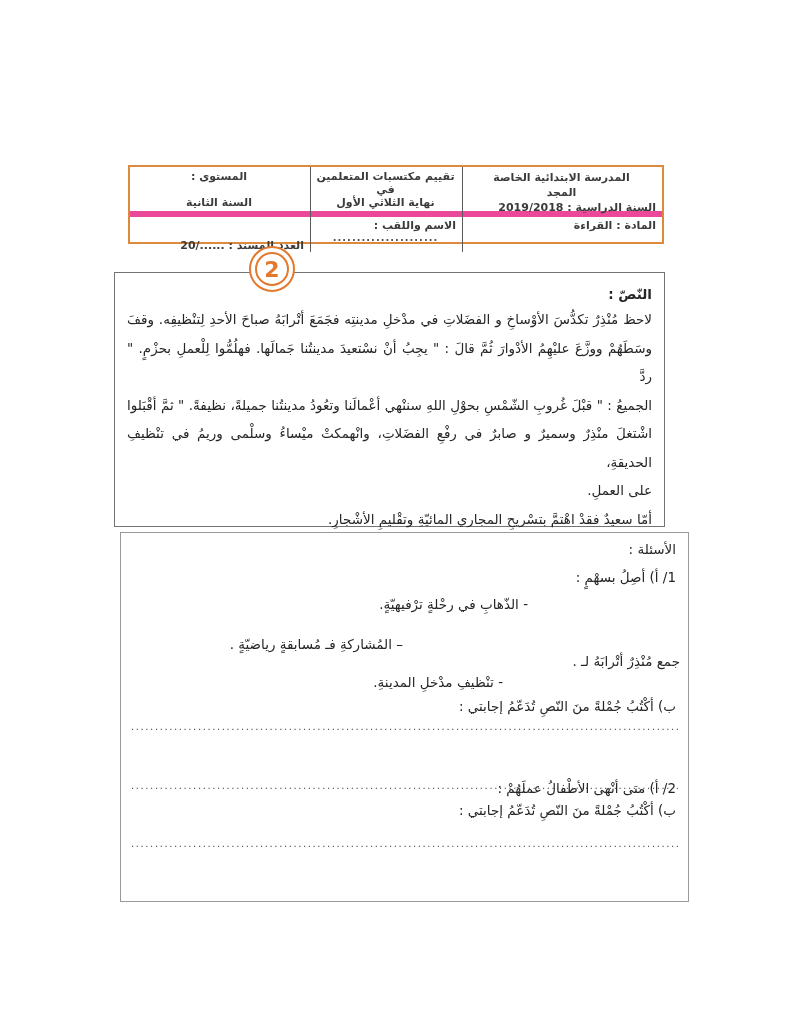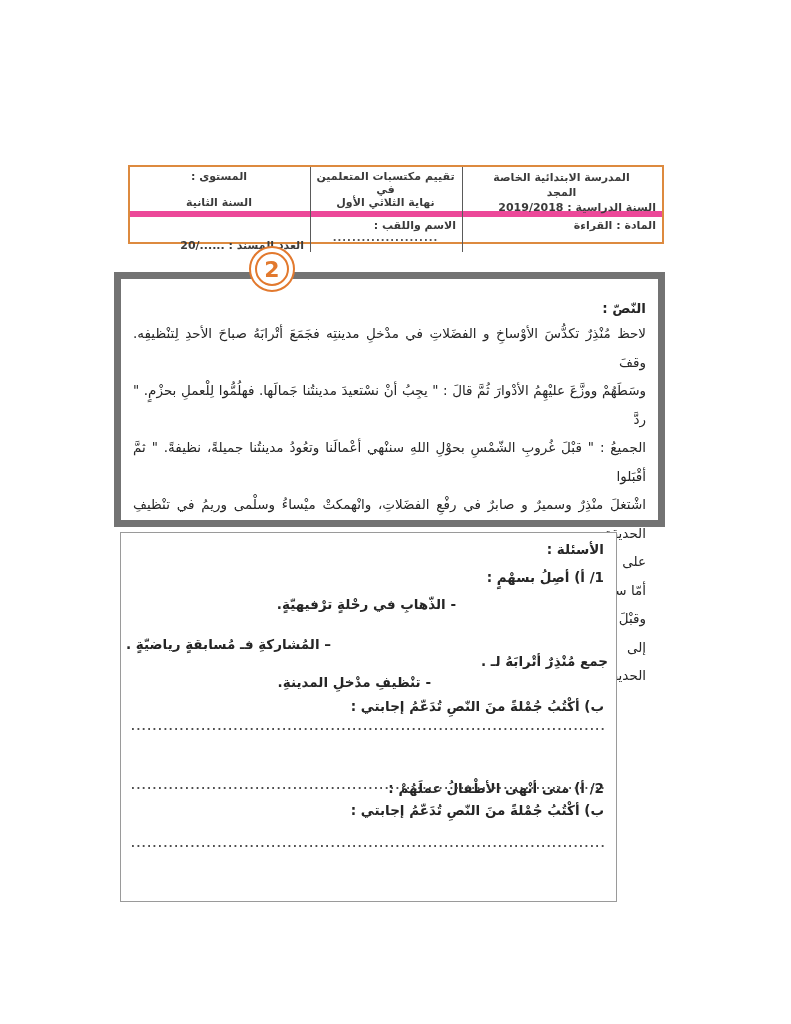--- a/index.html
+++ b/index.html
@@ -31,31 +31,31 @@
     display:flex;align-items:center;justify-content:center;
   }
   .badge-inner{
     width:34px;height:34px;border-radius:50%;border:2px solid #e2792e;box-sizing:border-box;
     display:flex;align-items:center;justify-content:center;
     font-size:22px;font-weight:bold;color:#e2792e;font-family:"DejaVu Sans",sans-serif;
   }
   
   .passage{
     position:absolute;left:114px;top:272px;width:551px;height:255px;
-    border:7px solid #737373;box-sizing:border-box;background:#fff;
-    direction:rtl;padding:18px 12px 0 12px;font-size:13.5px;color:#262626;
+    border:1px solid #737373;box-sizing:border-box;background:#fff;
+    direction:rtl;padding:10px 12px 0 12px;font-size:13.5px;color:#262626;
   }
   .passage .title{line-height:22px;font-weight:bold;text-align:right;}
   .passage .ln{line-height:28.5px;white-space:nowrap;text-align:right;}
   .passage .j{white-space:normal;text-align:justify;text-align-last:justify;}
   
   .questions{
-    position:absolute;left:120px;top:532px;width:497px;height:370px;
+    position:absolute;left:120px;top:532px;width:569px;height:370px;
     border:1px solid #9a9a9a;box-sizing:border-box;background:#fff;
-    direction:rtl;font-size:13.5px;color:#262626;font-weight:bold;
+    direction:rtl;font-size:13.5px;color:#262626;
   }
   .q-abs{position:absolute;white-space:nowrap;text-align:right;}
   .ansdots{
     position:absolute;left:10px;right:10px;overflow:hidden;white-space:nowrap;
     font-size:10px;letter-spacing:1.6px;color:#4d4d4d;direction:ltr;text-align:left;
   }
   .b{font-weight:bold;margin-top:20px;}
 </style>
 </head>
 <body>

